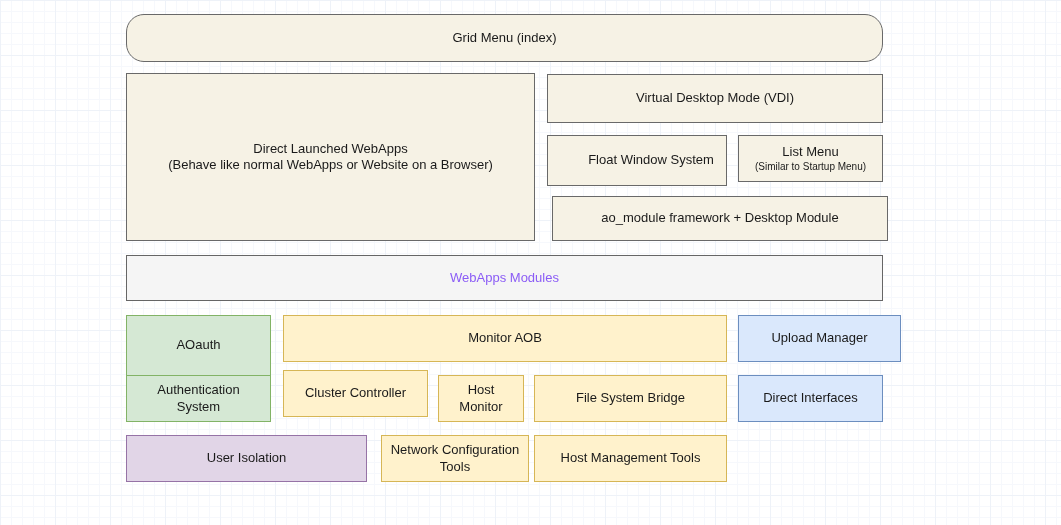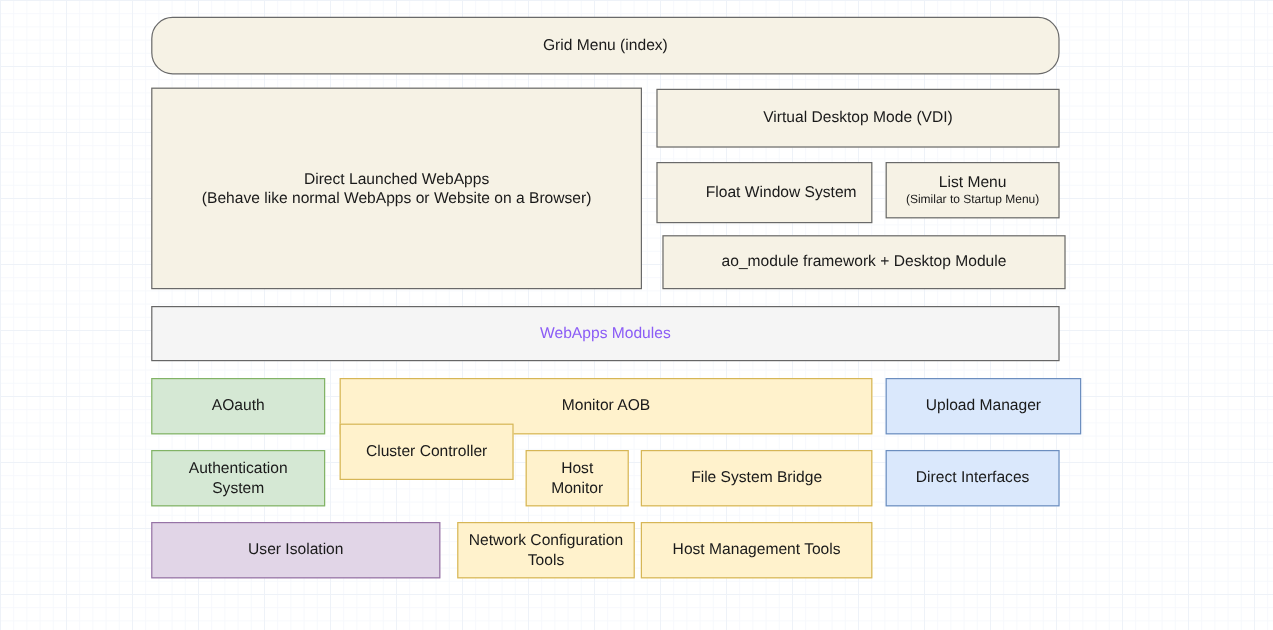--- a/index.html
+++ b/index.html
@@ -44,25 +44,25 @@
   .sub-label { font-size: 10px; margin-top: 1px; }
 
   
   .n-grid-menu        { left: 126px; top: 14px;  width: 757px; height: 48px; border-radius: 18px; }
   .n-direct-webapps   { left: 126px; top: 73px;  width: 409px; height: 168px; }
   .n-vdi              { left: 547px; top: 74px;  width: 336px; height: 49px; }
   .n-float-window     { left: 547px; top: 135px; width: 180px; height: 51px; padding-left: 36px; }
   .n-list-menu        { left: 738px; top: 135px; width: 145px; height: 47px; }
   .n-ao-module        { left: 552px; top: 196px; width: 336px; height: 45px; }
   .n-webapps-modules  { left: 126px; top: 255px; width: 757px; height: 46px; }
-  .n-aoauth           { left: 126px; top: 315px; width: 145px; height: 47px; }
+  .n-aoauth           { left: 126px; top: 315px; width: 145px; height: 61px; }
   .n-system-aob       { left: 283px; top: 315px; width: 444px; height: 47px; }
   .n-upload-manager   { left: 738px; top: 315px; width: 163px; height: 47px; }
   .n-auth-system      { left: 126px; top: 375px; width: 145px; height: 47px; }
-  .n-cluster-ctrl     { left: 283px; top: 353px; width: 145px; height: 47px; }
+  .n-cluster-ctrl     { left: 283px; top: 370px; width: 145px; height: 47px; }
   .n-host-monitor     { left: 438px; top: 375px; width: 86px;  height: 47px; }
   .n-fs-bridge        { left: 534px; top: 375px; width: 193px; height: 47px; }
   .n-upload-ifaces    { left: 738px; top: 375px; width: 145px; height: 47px; }
   .n-user-isolation   { left: 126px; top: 435px; width: 241px; height: 47px; }
   .n-network-config   { left: 381px; top: 435px; width: 148px; height: 47px; }
   .n-host-mgmt        { left: 534px; top: 435px; width: 193px; height: 47px; }
 </style>
 </head>
 <body>
 

